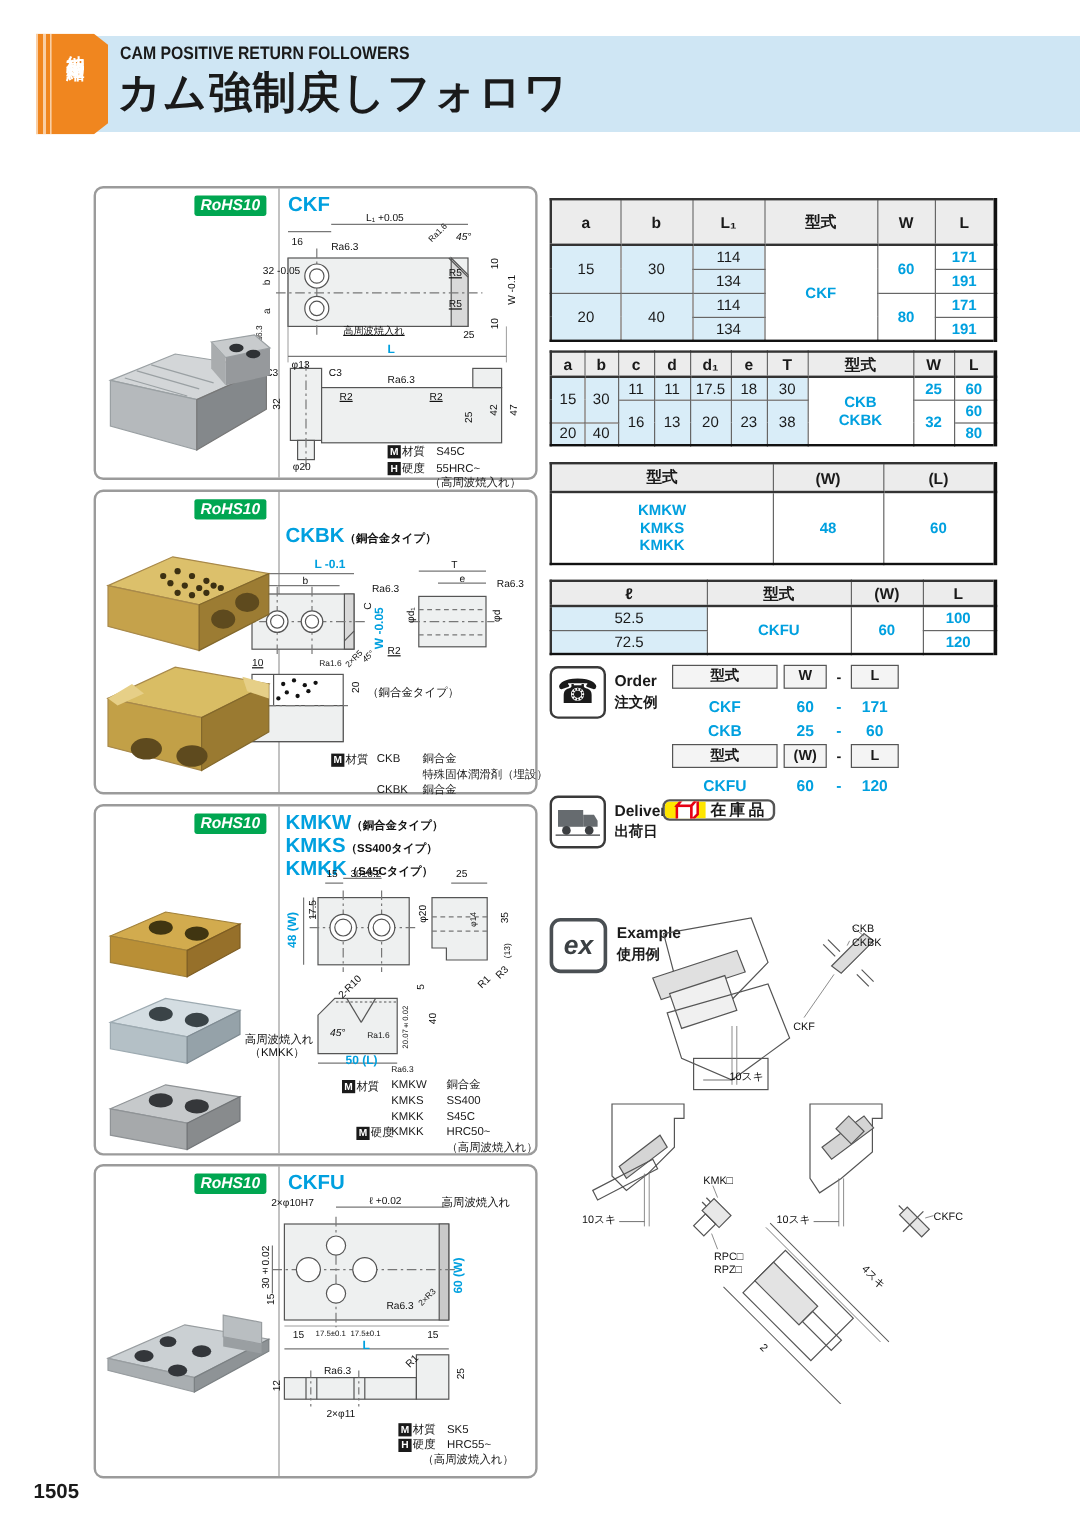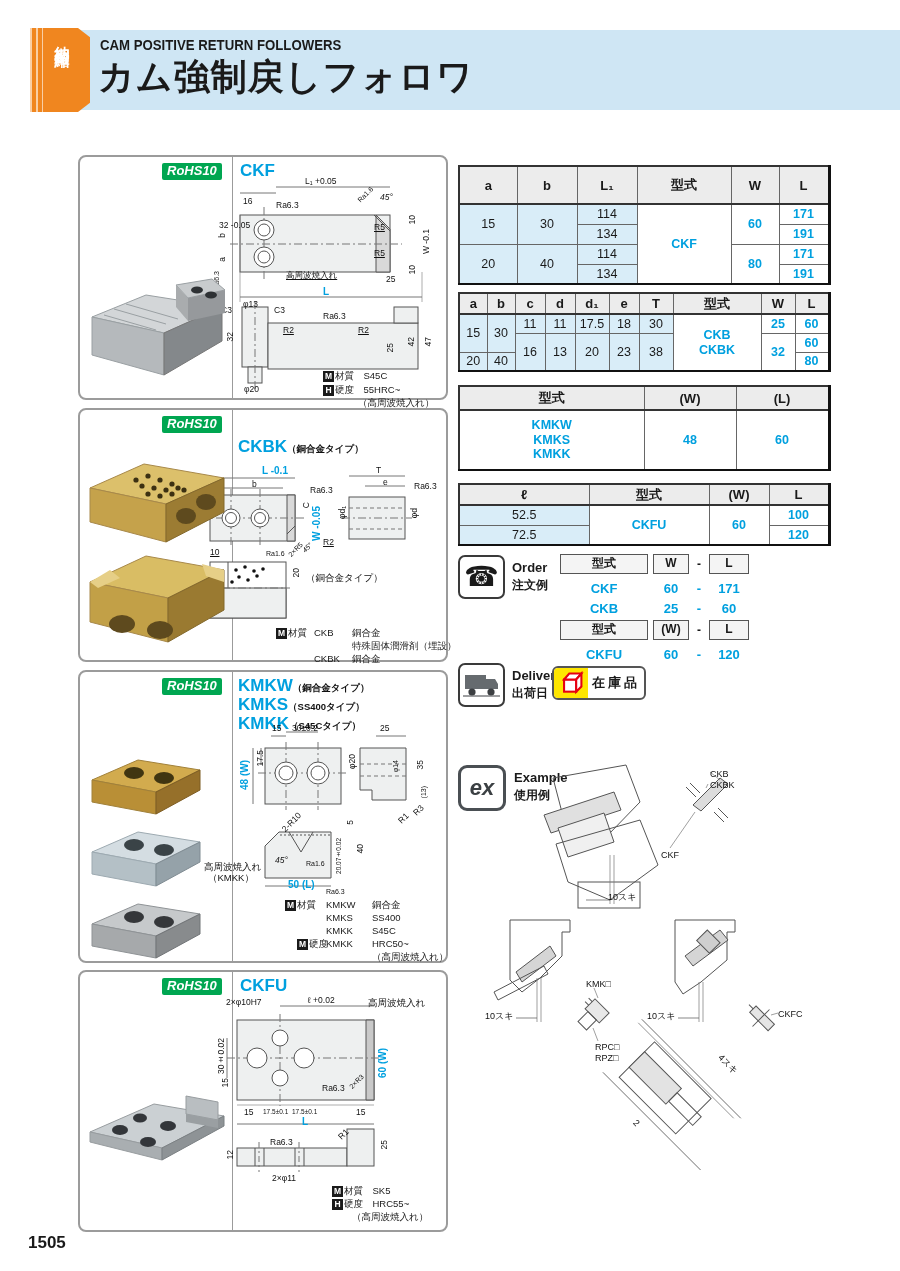--- a/index.html
+++ b/index.html
@@ -49,21 +49,21 @@
   .sidelbl-ja{position:absolute;font-size:12px;font-weight:bold;}
   .orow{position:absolute;display:flex;align-items:center;gap:5px;height:20px;}
   .oc{font-size:12px;font-weight:bold;}
   .oc-model{width:88px;text-align:center;}
   .oc-w{width:36px;text-align:center;}
   .oc-dash{width:10px;text-align:center;}
   .oc-l{width:40px;text-align:center;}
   .obox{border:1.5px solid #555;background:#f4f4f4;line-height:17px;height:20px;}
   .oval{color:#00a0df;font-size:13px;}
   
-  .stock{position:absolute;left:552px;top:666px;width:94px;height:34px;border:2px solid #555;
+  .stock{position:absolute;left:552px;top:666px;width:94px;height:18px;border:2px solid #555;
         border-radius:6px;overflow:hidden;display:flex;background:#fff;}
   .stock .yl{width:34px;background:#ffe600;display:flex;align-items:center;justify-content:center;}
   .stock .tx{flex:1;display:flex;align-items:center;justify-content:center;font-size:13px;font-weight:bold;letter-spacing:3px;}
   .exbox{position:absolute;left:458px;top:765px;width:48px;height:46px;border:3px solid #4a4f53;border-radius:9px;
         background:#fff;text-align:center;font-weight:bold;font-style:italic;font-size:22px;color:#3b4043;line-height:40px;}
   .exlbl{position:absolute;font-size:9px;white-space:nowrap;color:#111;}
   svg{position:absolute;left:0;top:0;}
   .ph{position:absolute;}
 </style>
 </head>

